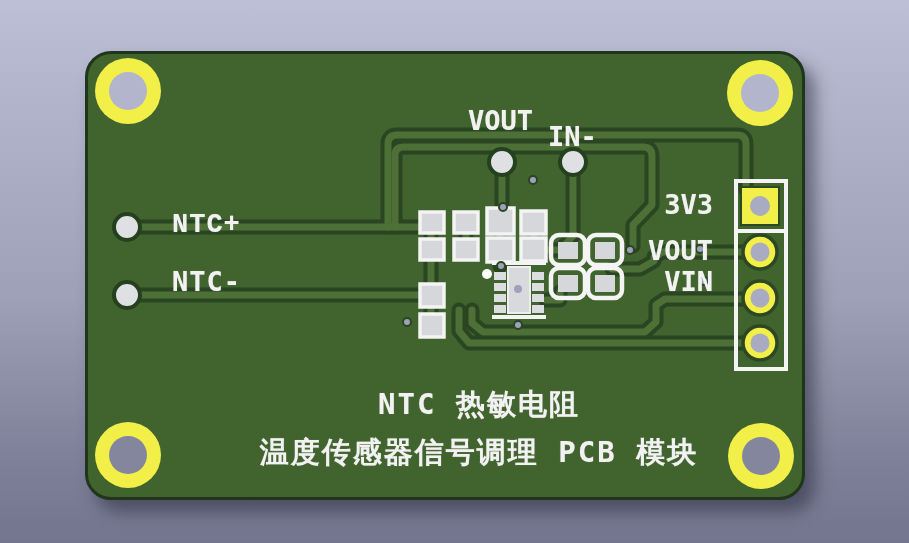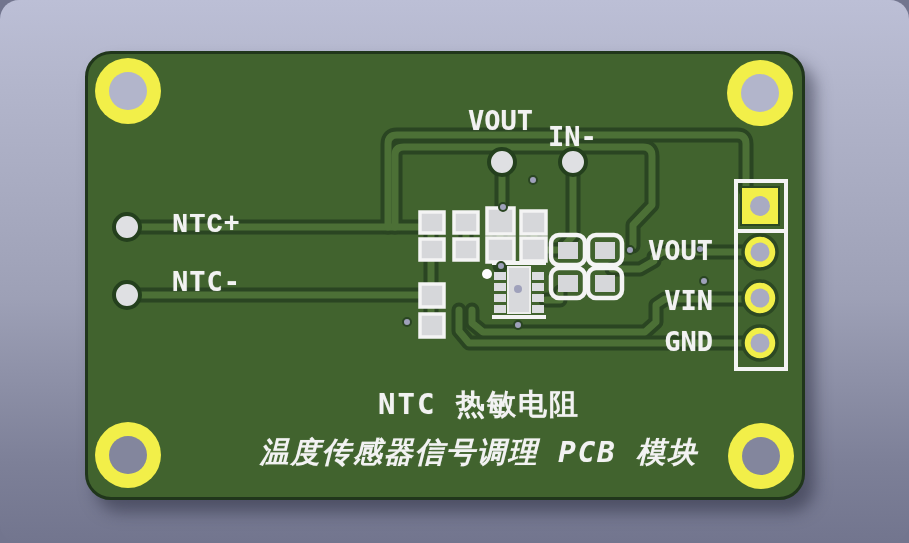--- a/index.html
+++ b/index.html
@@ -2,21 +2,20 @@
 <html><head>
 <meta charset="utf-8">
 <style>
   html,body{margin:0;padding:0;background:#72758e;}
   .scene{
     position:relative;
     width:909px;height:543px;
     overflow:hidden;
     background:linear-gradient(180deg,#bcbfd6 0%,#b3b6cc 15%,#9da0b6 55%,#7d8098 85%,#72758e 100%);
     font-family:"DejaVu Sans Mono","Liberation Mono",monospace;
-    border-radius:19px;
   }
   .board{
     position:absolute;left:85px;top:51px;width:720px;height:449px;
     background:#41632e;
     border:3px solid #20361b;
     border-radius:26px;
     box-sizing:border-box;
     box-shadow:10px 12px 16px rgba(35,37,55,.5);
   }
   svg.overlay{position:absolute;left:0;top:0;}
@@ -182,20 +181,20 @@
           <circle cx="761" cy="456" r="19" fill="#83869d"></circle>
       </g>
     </g>
   </svg>
 
   <div class="silk" style="left:468px;top:107px;">VOUT</div>
   <div class="silk" style="left:548px;top:123px;">IN-</div>
   <div class="silk" style="left:172px;top:212px;letter-spacing:1px;font-family:Liberation Mono, monospace;">NTC+</div>
   <div class="silk" style="left:172px;top:268px;letter-spacing:1px;">NTC-</div>
 
+  <div class="silk hdr-label" style="left:600px;top:191px;">3V3</div>
   <div class="silk hdr-label" style="left:600px;top:237px;">VOUT</div>
-  <div class="silk hdr-label" style="left:600px;top:287px;">VIN</div>
-  <div class="silk hdr-label" style="left:600px;top:328px;">GND</div>
+  <div class="silk hdr-label" style="left:600px;top:268px;">VIN</div>
 
   <div class="silk board-title" style="top:390px;">NTC 热敏电阻</div>
-  <div class="silk board-title" style="top:438px;font-style:italic;">温度传感器信号调理 PCB 模块</div>
+  <div class="silk board-title" style="top:438px;">温度传感器信号调理 PCB 模块</div>
 
 </div>
 
 </body></html>

